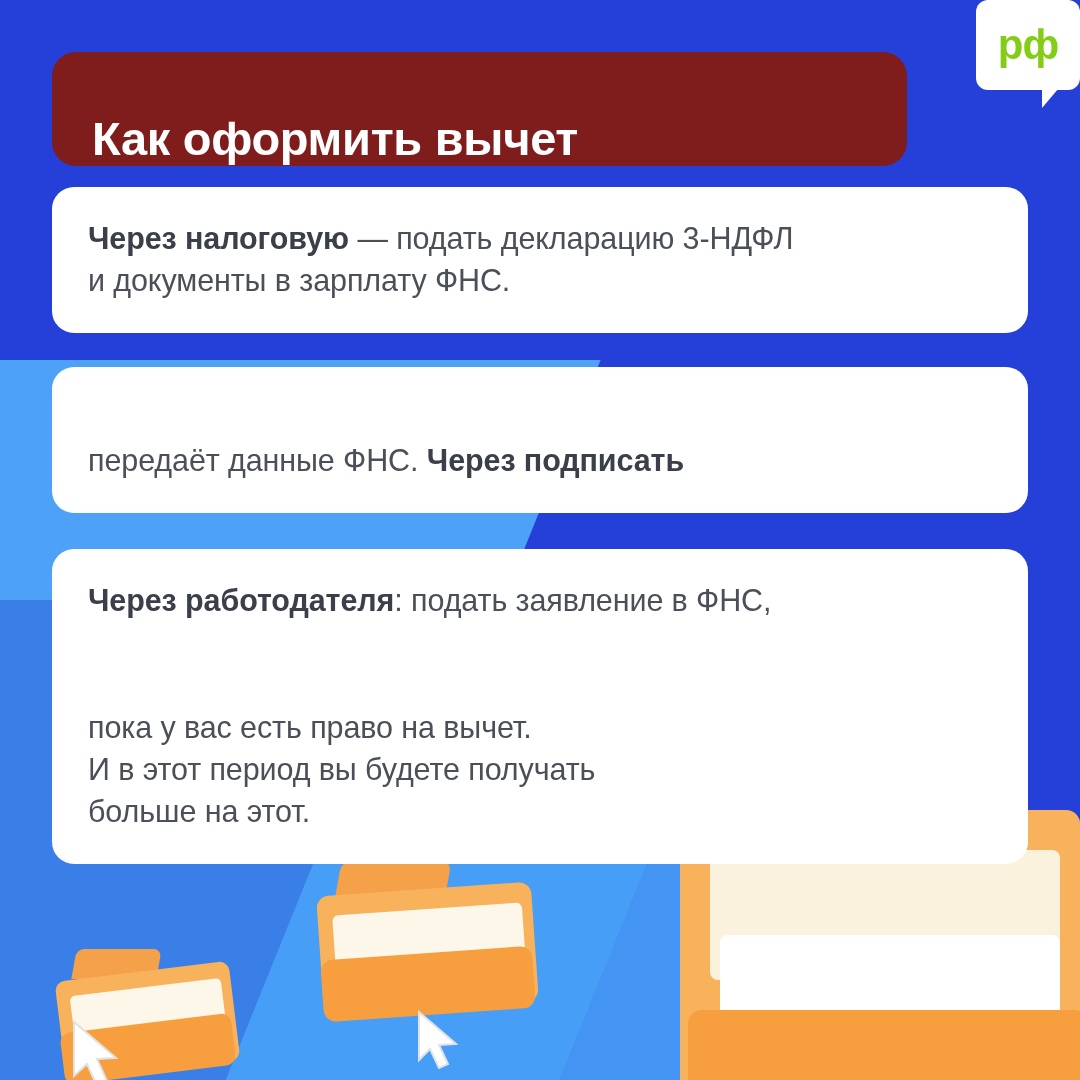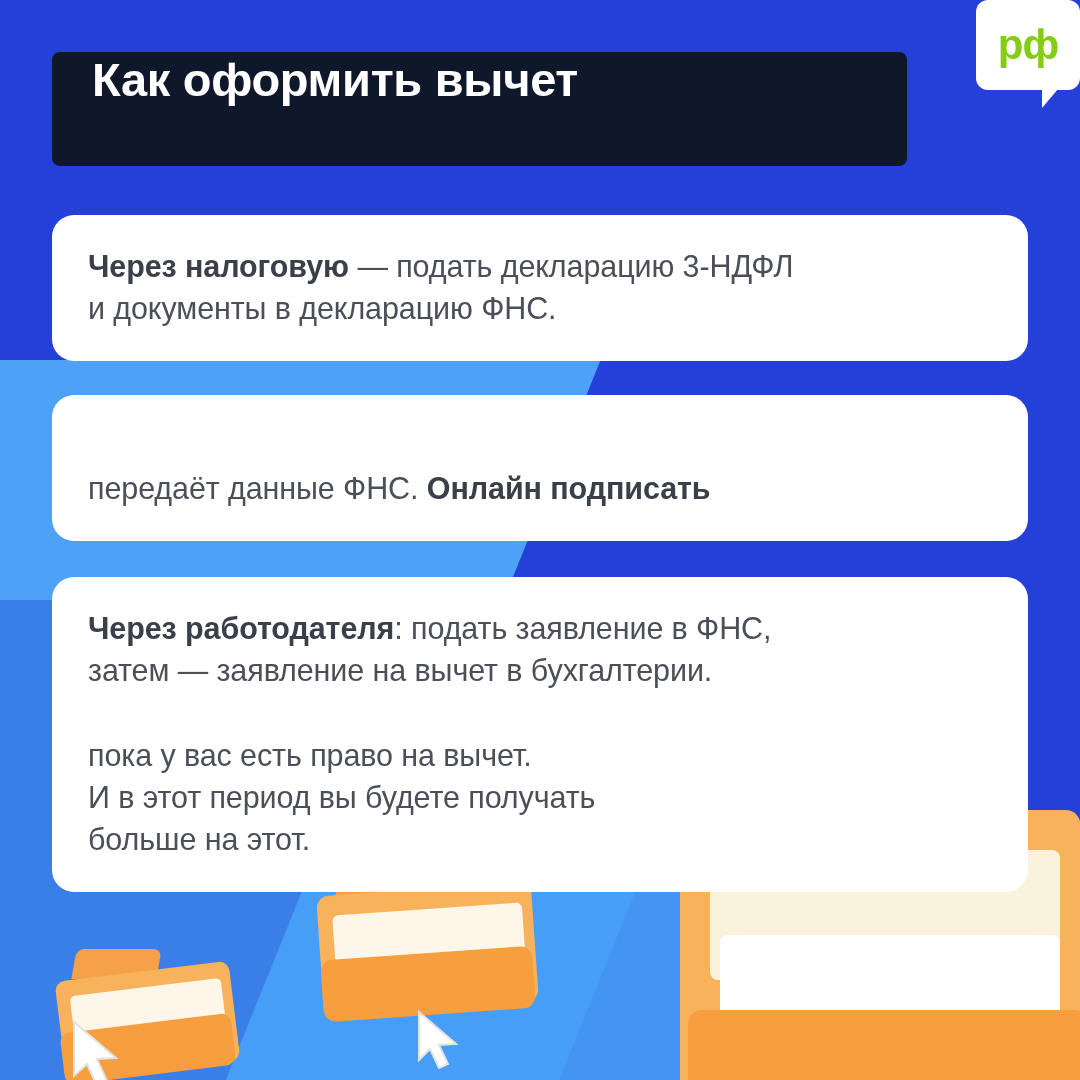--- a/index.html
+++ b/index.html
@@ -126,25 +126,25 @@
   
   .content {
     position: relative;
     z-index: 2;
     padding: 52px 52px 0 52px;
     box-sizing: border-box;
   }
 
   .title-bar {
     position: relative;
-    background: #0f172a;
-    border-radius: 8px;
+    background: #7f1d1d;
+    border-radius: 24px;
     height: 114px;
     display: flex;
-    align-items: flex-start;
+    align-items: flex-end;
     padding: 0 40px;
     box-sizing: border-box;
     width: 855px;
   }
   .title-bar h1 {
     margin: 0;
     color: #ffffff;
     font-size: 47px;
     font-weight: bold;
     letter-spacing: -0.3px;
@@ -200,21 +200,21 @@
     margin: 0;
     color: #4b4f58;
     font-size: 30.5px;
     line-height: 1.38;
     letter-spacing: -0.1px;
   }
   .card p b {
     color: #3a3f49;
     font-weight: bold;
   }
-  .card-1 { margin-top: 49px; }
+  .card-1 { margin-top: 21px; }
   .card-2 { margin-top: 34px; }
   .card-3 { margin-top: 36px; }
 </style>
 </head>
 <body>
 
 <div class="bg-wrap">
   <div class="bg-band-1"></div>
   <div class="bg-band-2"></div>
   <div class="bg-band-3"></div>
@@ -261,35 +261,35 @@
 
   <div class="logo">
     <div class="logo-shape"></div>
     <div class="logo-tail"></div>
     <div class="logo-text">рф</div>
   </div>
 
   <div class="card card-1">
     <p>
       <b>Через налоговую</b><span> — подать декларацию 3-НДФЛ</span><br>
-      <span>и документы в декларацию ФНС.</span>
+      <span>и документы в зарплату ФНС.</span>
     </p>
   </div>
 
   <div class="card card-2">
     <p>
       <br>
-      <span>передаёт данные ФНС. </span><b>Онлайн подписать</b><br>
+      <span>передаёт данные ФНС. </span><b>Через подписать</b><br>
     </p>
   </div>
 
   <div class="card card-3">
     <p>
       <b>Через работодателя</b><span>: подать заявление в ФНС,</span><br>
-      <span>затем — заявление на вычет в бухгалтерии.</span><br>
+      <br>
       <br>
       <span>пока у вас есть право на вычет.</span><br>
       <span>И в этот период вы будете получать</span><br>
       <span>больше на этот.</span>
     </p>
   </div>
 
 </div>
 
 </body></html>

